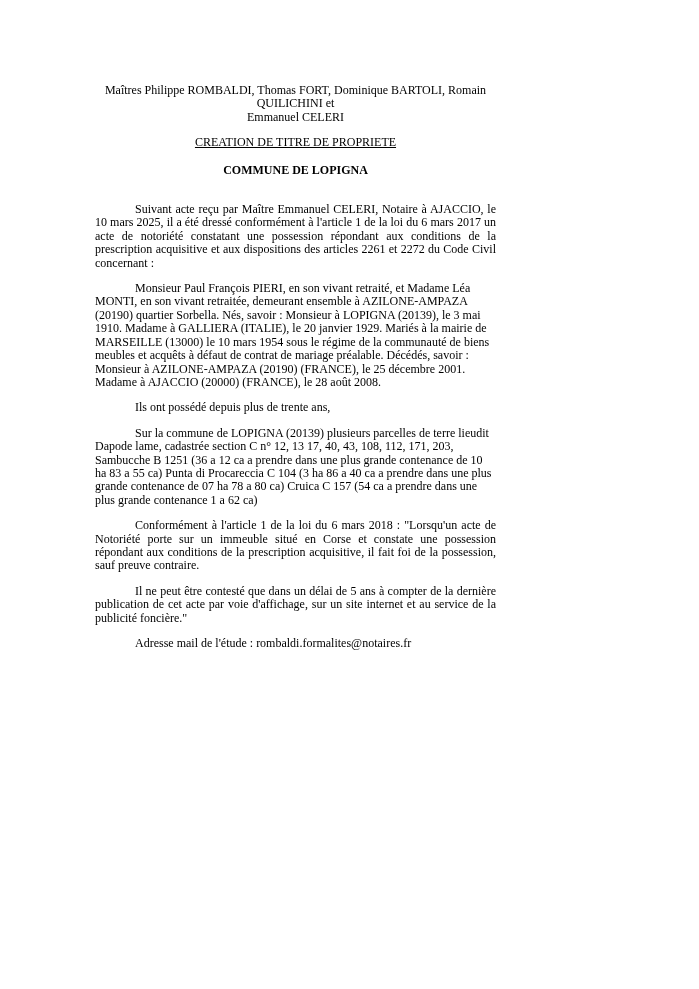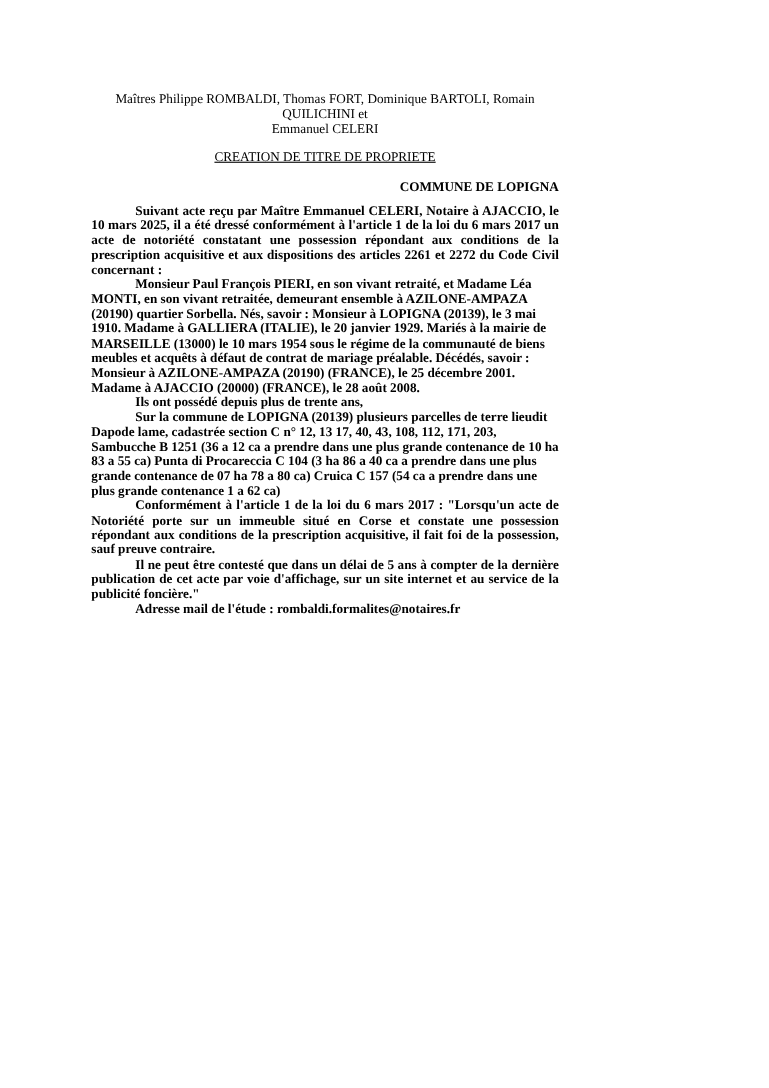--- a/index.html
+++ b/index.html
@@ -22,29 +22,28 @@
   }
   .center {
     text-align: center;
   }
   .doc-title {
     text-align: center;
     text-decoration: underline;
     margin-top: 12px;
   }
   .doc-subtitle {
-    text-align: right;
+    text-align: center;
     font-weight: bold;
     margin-top: 14px;
-    margin-bottom: 8px;
+    margin-bottom: 26px;
   }
   p {
-    margin: 0;
+    margin: 12px;
     text-indent: 40px;
-    font-weight: bold;
   }
   p.justify {
     text-align: justify;
   }
   p.left {
     text-align: left;
   }
 </style>
 </head>
 <body>
@@ -58,18 +57,18 @@
   <div class="doc-subtitle">COMMUNE DE LOPIGNA</div>
 
   <p class="justify">Suivant acte reçu par Maître Emmanuel CELERI, Notaire à AJACCIO, le 10 mars 2025, il a été dressé conformément à l'article 1 de la loi du 6 mars 2017 un acte de notoriété constatant une possession répondant aux conditions de la prescription acquisitive et aux dispositions des articles 2261 et 2272 du Code Civil concernant :</p>
 
   <p class="left">Monsieur Paul François PIERI, en son vivant retraité, et Madame Léa MONTI, en son vivant retraitée, demeurant ensemble à AZILONE-AMPAZA (20190) quartier Sorbella. Nés, savoir : Monsieur à LOPIGNA (20139), le 3 mai 1910. Madame à GALLIERA (ITALIE), le 20 janvier 1929. Mariés à la mairie de MARSEILLE (13000) le 10 mars 1954 sous le régime de la communauté de biens meubles et acquêts à défaut de contrat de mariage préalable. Décédés, savoir : Monsieur à AZILONE-AMPAZA (20190) (FRANCE), le 25 décembre 2001. Madame à AJACCIO (20000) (FRANCE), le 28 août 2008.</p>
 
   <p class="left">Ils ont possédé depuis plus de trente ans,</p>
 
   <p class="left">Sur la commune de LOPIGNA (20139) plusieurs parcelles de terre lieudit Dapode lame, cadastrée section C n° 12, 13 17, 40, 43, 108, 112, 171, 203, Sambucche B 1251 (36 a 12 ca a prendre dans une plus grande contenance de 10 ha 83 a 55 ca) Punta di Procareccia C 104 (3 ha 86 a 40 ca a prendre dans une plus grande contenance de 07 ha 78 a 80 ca) Cruica C 157 (54 ca a prendre dans une plus grande contenance 1 a 62 ca)</p>
 
-  <p class="justify">Conformément à l'article 1 de la loi du 6 mars 2017 : "Lorsqu'un acte de Notoriété porte sur un immeuble situé en Corse et constate une possession répondant aux conditions de la prescription acquisitive, il fait foi de la possession, sauf preuve contraire.</p>
+  <p class="justify">Conformément à l'article 1 de la loi du 6 mars 2018 : "Lorsqu'un acte de Notoriété porte sur un immeuble situé en Corse et constate une possession répondant aux conditions de la prescription acquisitive, il fait foi de la possession, sauf preuve contraire.</p>
 
   <p class="justify">Il ne peut être contesté que dans un délai de 5 ans à compter de la dernière publication de cet acte par voie d'affichage, sur un site internet et au service de la publicité foncière."</p>
 
   <p class="left">Adresse mail de l'étude : rombaldi.formalites@notaires.fr</p>
 </div>
 
 </body></html>

